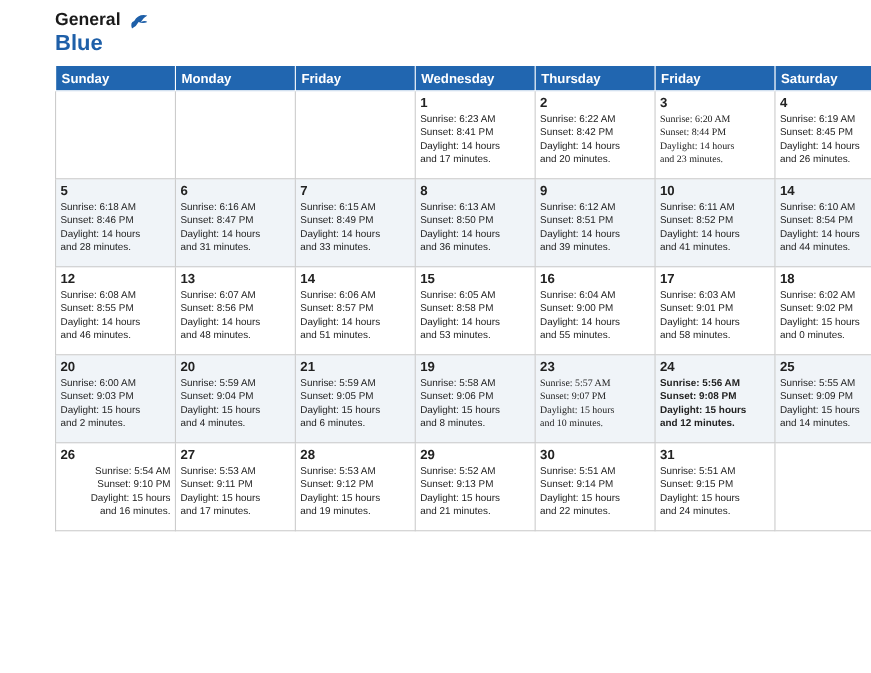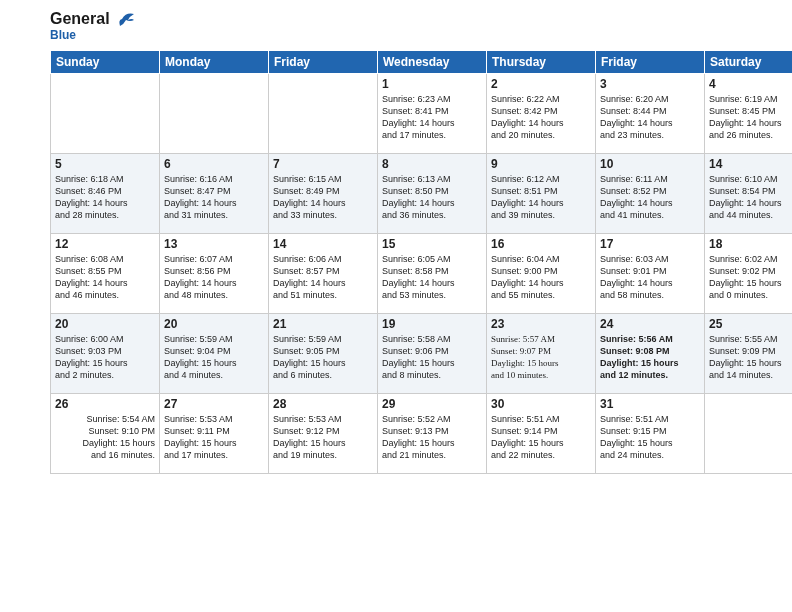--- a/index.html
+++ b/index.html
@@ -84,21 +84,21 @@
 <div class="container">
   <div class="header">
     <div class="logo">
     <div style="display:flex;flex-direction:column;align-items:flex-start;margin-right:0">
       <div style="display:flex;align-items:center;gap:2px">
         <span style="font-size:16px;font-weight:bold;color:#1a1a1a;">General</span>
         <svg width="22" height="18" viewBox="0 0 22 18">
           <path d="M10,9 Q14,2 22,4 Q18,6 16,10 Q20,8 22,10 Q18,12 14,10 Q12,14 8,16 Q6,10 10,9Z" fill="#1e5fa8"></path>
         </svg>
       </div>
-      <span style="font-size:12px;font-weight:bold;color:#1e5fa8;">Blue</span>
+      <span style="font-size:20px;font-weight:bold;color:#1e5fa8;">Blue</span>
     </div>
   </div>
     <div class="title-block">
       <div class="month-title"></div>
       <div class="location-title"></div>
     </div>
   </div>
 
   <table class="calendar">
     <thead>
@@ -126,21 +126,21 @@
           </td>
           <td>
             <div class="day-num">2</div>
             <div class="day-info" style="white-space: pre-line;">Sunrise: 6:22 AM
 Sunset: 8:42 PM
 Daylight: 14 hours
 and 20 minutes.</div>
           </td>
           <td>
             <div class="day-num">3</div>
-            <div class="day-info" style="white-space: pre-line;">Sunrise: 6:20 AM
+            <div class="day-info" style="white-space: pre-line; font-family: Liberation Serif, serif;">Sunrise: 6:20 AM
 Sunset: 8:44 PM
 Daylight: 14 hours
 and 23 minutes.</div>
           </td>
           <td>
             <div class="day-num">4</div>
             <div class="day-info" style="white-space: pre-line;">Sunrise: 6:19 AM
 Sunset: 8:45 PM
 Daylight: 14 hours
 and 26 minutes.</div>

